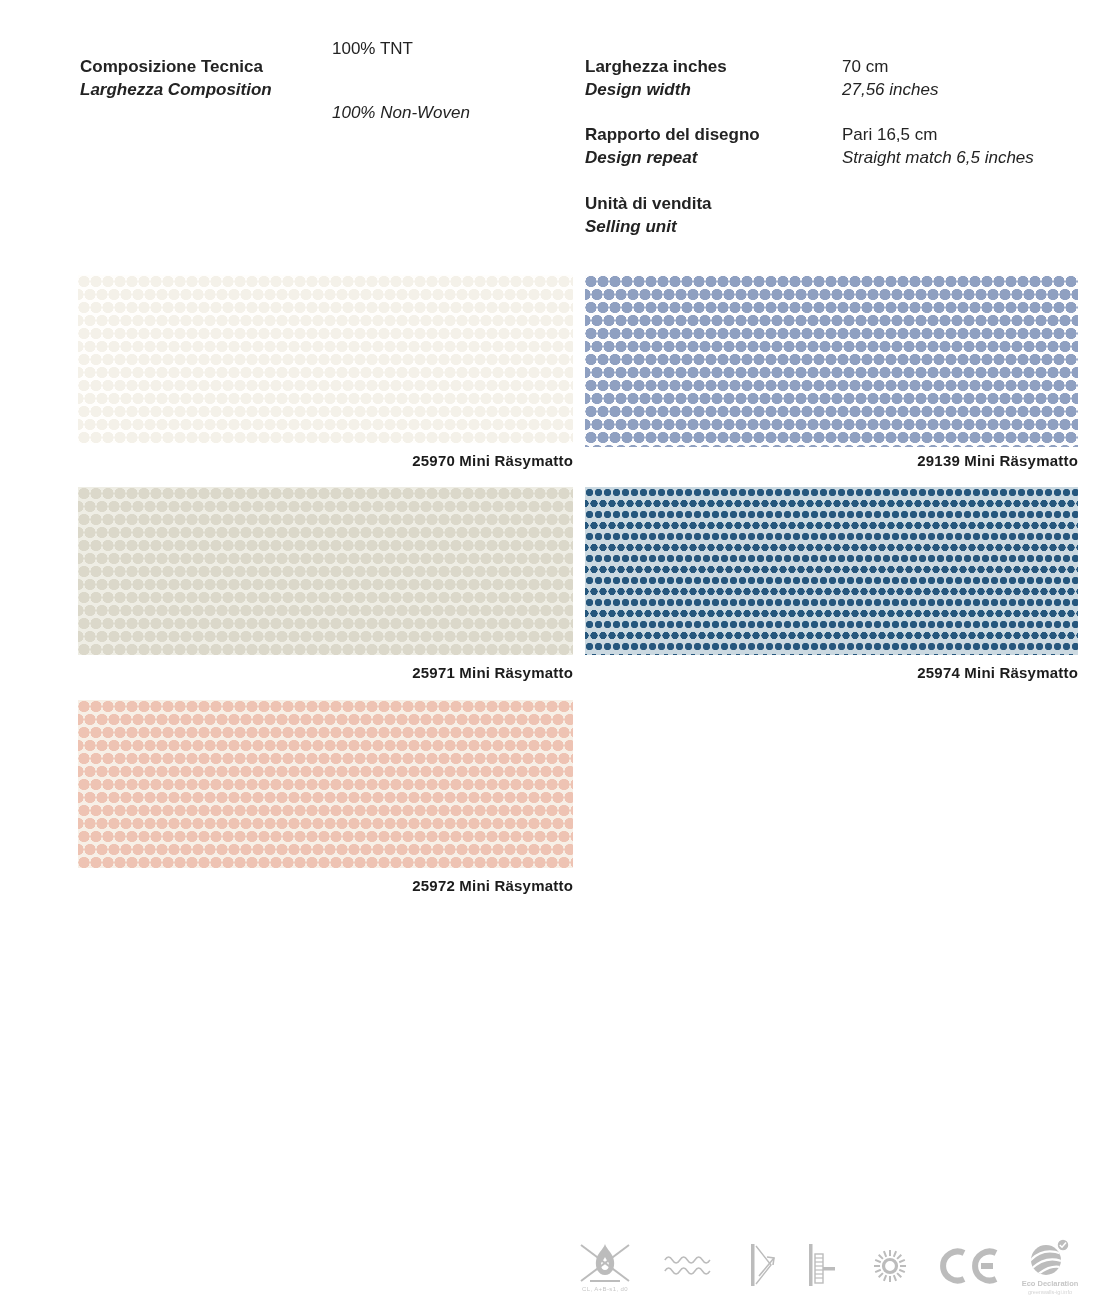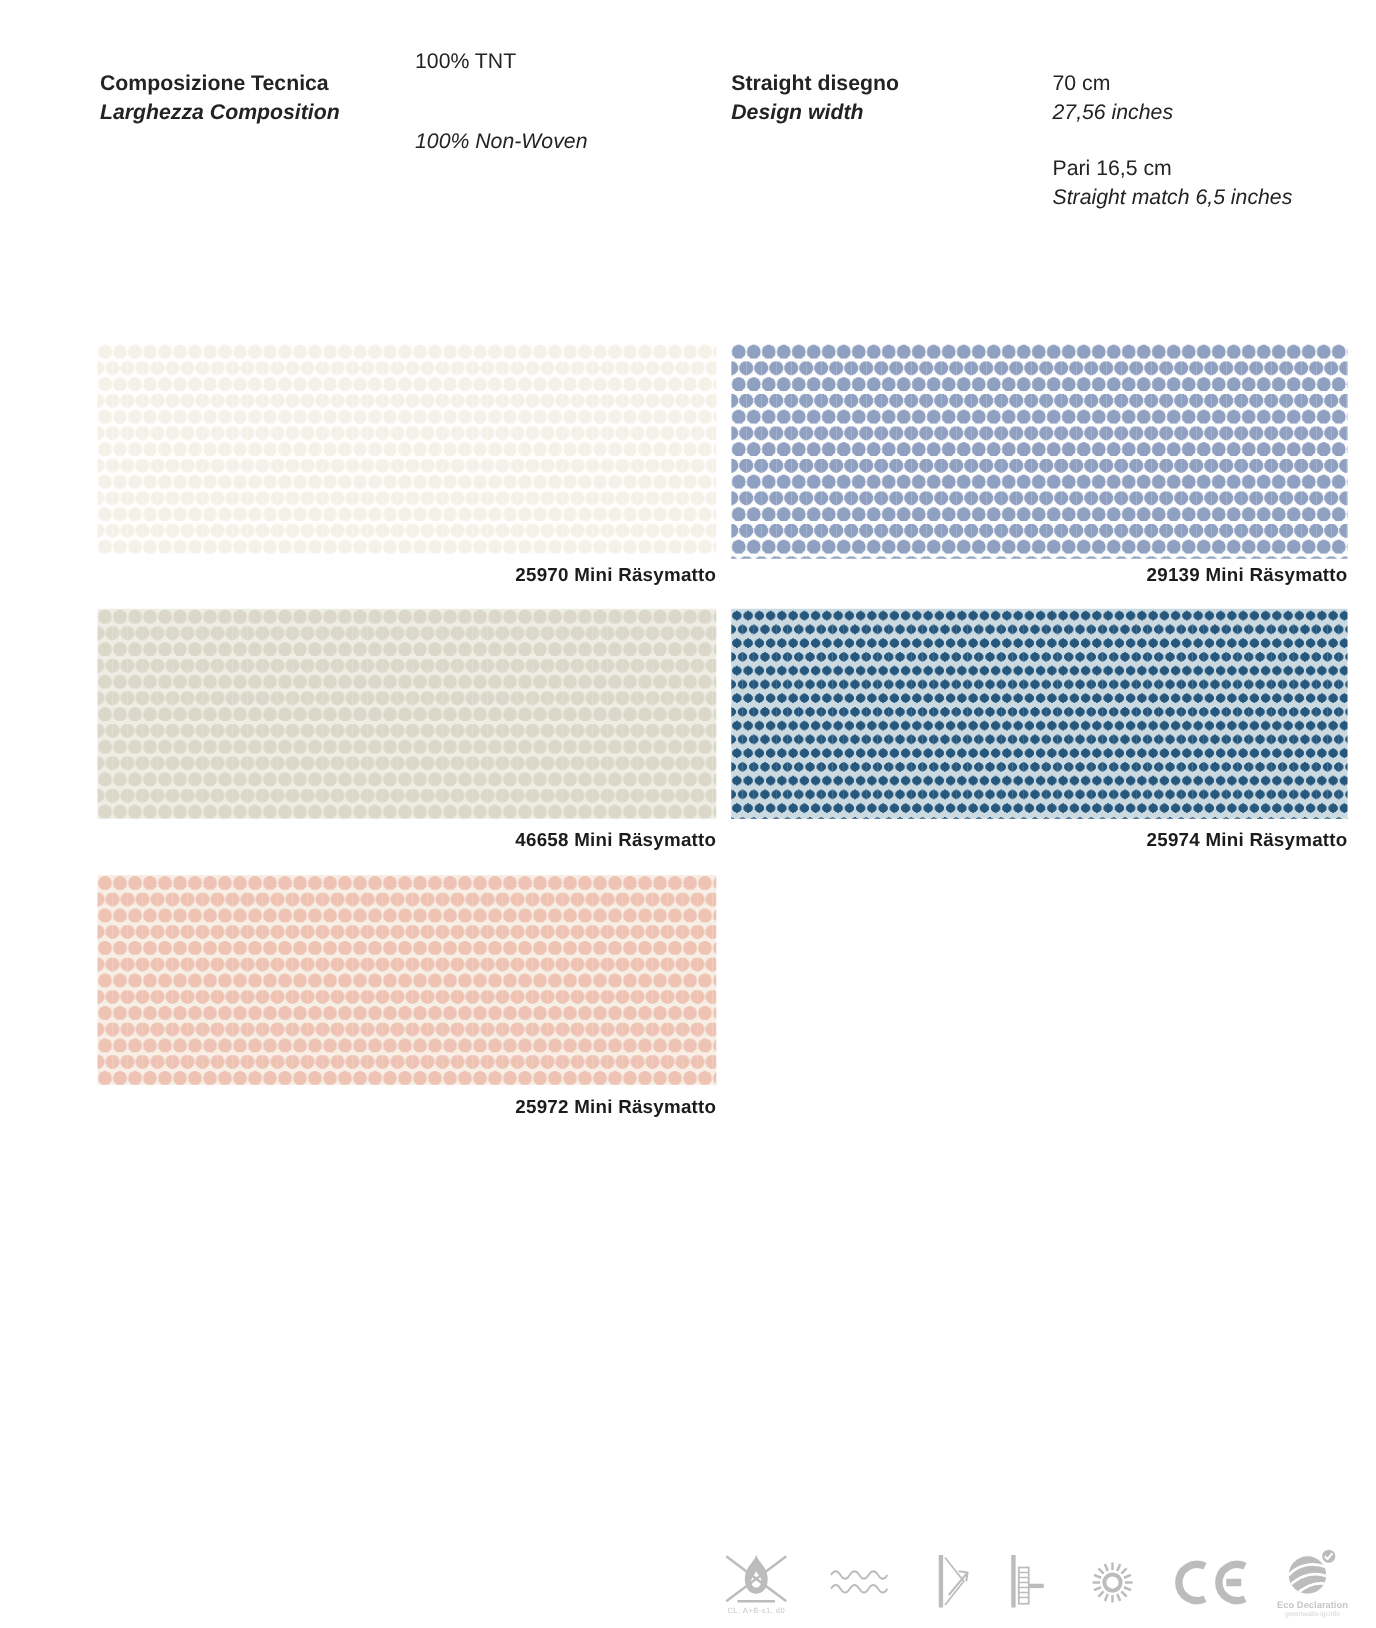--- a/index.html
+++ b/index.html
@@ -62,42 +62,50 @@
 <div class="page">
 
   <div class="abs spec-label" style="left:80px;top:55px;">
     <div class="it">Composizione Tecnica</div>
     <div class="en">Larghezza Composition</div>
   </div>
   <div class="abs spec-value" style="left:332px;top:37px;">100% TNT</div>
   <div class="abs spec-value i" style="left:332px;top:101px;">100% Non-Woven</div>
 
   <div class="abs spec-label" style="left:585px;top:55px;">
-    <div class="it">Straight disegno</div>
+    <div class="it">Larghezza inches</div>
     <div class="en">Design width</div>
   </div>
   <div class="abs spec-value" style="left:842px;top:55px;">
     <div class="it">70 cm</div>
     <div class="en">27,56 inches</div>
   </div>
 
+  <div class="abs spec-label" style="left:585px;top:123px;">
+    <div class="it">Rapporto del disegno</div>
+    <div class="en">Design repeat</div>
+  </div>
   <div class="abs spec-value" style="left:842px;top:123px;">
     <div class="it">Pari 16,5 cm</div>
     <div class="en">Straight match 6,5 inches</div>
   </div>
 
+  <div class="abs spec-label" style="left:585px;top:192px;">
+    <div class="it">Unità di vendita</div>
+    <div class="en">Selling unit</div>
+  </div>
 
   <div class="swatch dense" style="left: 78px; top: 275px; width: 495px; height: 168px; --dot: #f4f1e9; --bg: #fffefc;"></div>
   <div class="swatch-label" style="left:78px;top:452px;width:495px;">25970 Mini Räsymatto</div>
 
   <div class="swatch dense" style="left: 585px; top: 275px; width: 493px; height: 172px; --dot: #8fa0c1; --bg: #fdfdfe;"></div>
   <div class="swatch-label" style="left:585px;top:452px;width:493px;">29139 Mini Räsymatto</div>
 
   <div class="swatch dense" style="left: 78px; top: 487px; width: 495px; height: 168px; --dot: #dbd8ca; --bg: #eeede4;"></div>
-  <div class="swatch-label" style="left:78px;top:664px;width:495px;">46658 Mini Räsymatto</div>
+  <div class="swatch-label" style="left:78px;top:664px;width:495px;">25971 Mini Räsymatto</div>
 
   <div class="swatch sparse" style="left: 585px; top: 487px; width: 493px; height: 168px; --dot: #26577d; --bg: #cbd9e1;"></div>
   <div class="swatch-label" style="left:585px;top:664px;width:493px;">25974 Mini Räsymatto</div>
 
   <div class="swatch dense" style="left: 78px; top: 700px; width: 495px; height: 168px; --dot: #eec3b3; --bg: #f7efe6;"></div>
   <div class="swatch-label" style="left:78px;top:877px;width:495px;">25972 Mini Räsymatto</div>
 
   <div class="icon" style="left:577px;top:1241px;">
     <svg width="56" height="44" viewBox="0 0 56 44">
       <line class="icon-stroke" x1="4" y1="4" x2="52" y2="40" stroke-width="2"></line>

